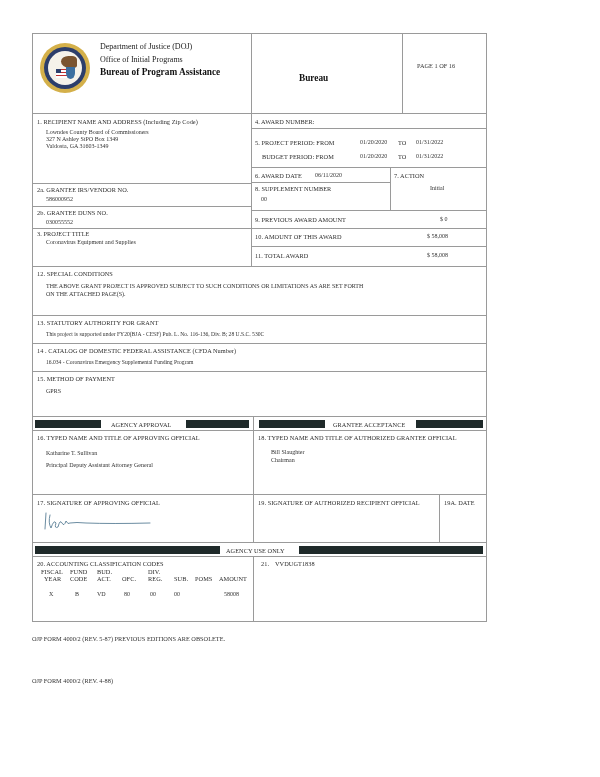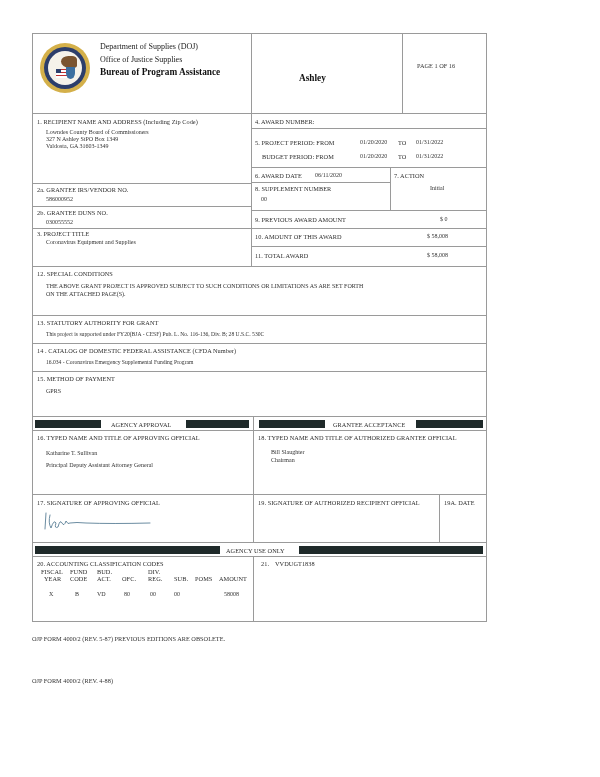--- a/index.html
+++ b/index.html
@@ -41,24 +41,24 @@
 
   <div class="seal">
     <div class="ring2">
         <div class="ring3" style="left:4px; top:4px;">
       <div class="eagle"></div>
           <div class="flag"></div>
           <div class="shield"></div>
     </div>
       </div>
   </div>
-  <div class="hdr-dept">Department of Supplies (DOJ)</div>
-  <div class="hdr-ojp">Office of Justice Supplies</div>
+  <div class="hdr-dept">Department of Justice (DOJ)</div>
+  <div class="hdr-ojp">Office of Initial Programs</div>
   <div class="hdr-bja">Bureau of Program Assistance</div>
-  <div class="hdr-grant">Ashley</div>
+  <div class="hdr-grant">Bureau</div>
   <div class="hdr-page">PAGE  1   OF 16</div>
 </div>
 
 <div>
   <div class="lbl" style="left:37px; top:118px;">1. RECIPIENT NAME AND ADDRESS (Including Zip Code)</div>
   <div class="val" style="left:46px; top:129px;">Lowndes County Board of Commissioners</div>
   <div class="val" style="left:46px; top:136px;">327 N Ashley StPO Box 1349</div>
   <div class="val" style="left:46px; top:143px;">Valdosta, GA 31603-1349</div>
 </div>
 <div class="line-h" style="left:32px; top:183px; width:219px;"></div>

